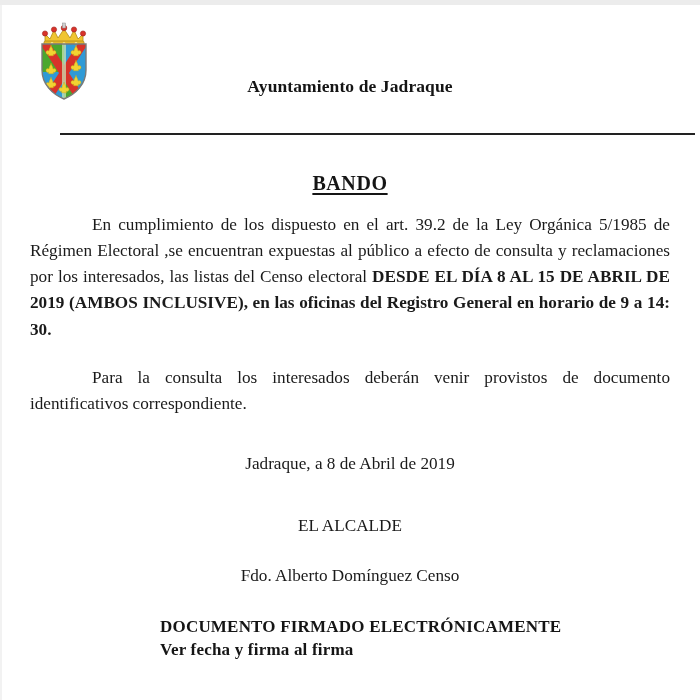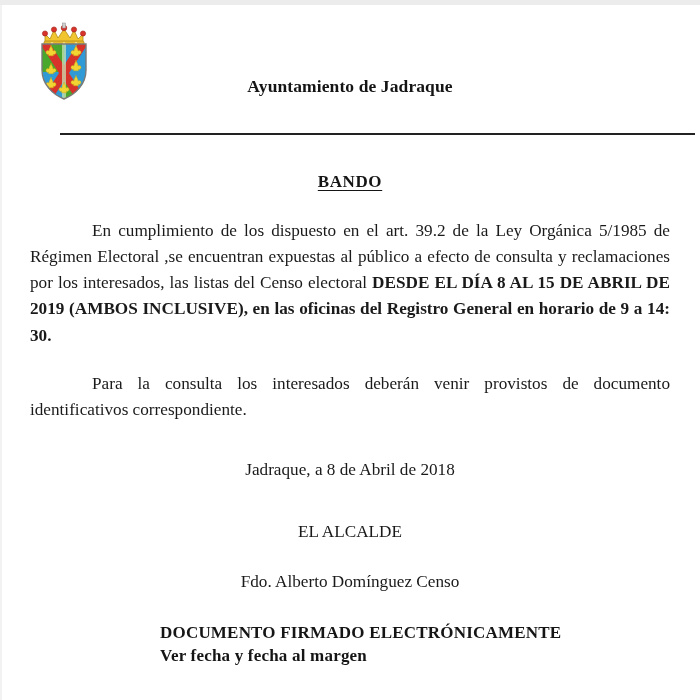--- a/index.html
+++ b/index.html
@@ -74,31 +74,31 @@
     background: #222222;
   }
 
   
   .bando-wrap {
     margin-top: 62px;
     text-align: center;
   }
   .bando {
     display: inline-block;
-    font-size: 17px;
+    font-size: 20px;
     font-weight: bold;
     text-decoration: underline;
     text-underline-offset: 3px;
     letter-spacing: 0.6px;
     color: #151515;
   }
 
   
   .body-block {
-    margin-top: 26px;
+    margin-top: 17px;
   }
   p.para {
     margin: 0 0 0 0;
     font-size: 17.2px;
     line-height: 1.52;
     text-align: justify;
     text-indent: 62px;
     color: #1a1a1a;
   }
   p.para + p.para {
@@ -207,23 +207,23 @@
   <div class="body-block">
     <p class="para">
       <span>En cumplimiento de los dispuesto en el art. 39.2 de la Ley Orgánica 5/1985 de Régimen Electoral ,se encuentran expuestas al público a efecto de consulta y reclamaciones por los interesados, las listas del Censo electoral  </span><span class="b">DESDE EL DÍA 8 AL 15 DE ABRIL DE 2019 (AMBOS INCLUSIVE), en las oficinas del Registro General en horario de 9 a 14: 30.</span>
     </p>
     <p class="para">
       <span>Para la consulta los interesados deberán venir provistos de documento identificativos correspondiente.</span>
     </p>
   </div>
 
   <div class="sig-block">
-    <div class="sig-line sig-date">Jadraque, a  8 de Abril  de 2018</div>
+    <div class="sig-line sig-date">Jadraque, a  8 de Abril  de 2019</div>
     <div class="sig-line sig-role">EL ALCALDE</div>
     <div class="sig-line sig-name">Fdo. Alberto Domínguez Censo</div>
   </div>
 
   <div class="esign">
     <div class="esign-line">DOCUMENTO FIRMADO ELECTRÓNICAMENTE</div>
-    <div class="esign-line">Ver fecha y fecha al margen</div>
+    <div class="esign-line">Ver fecha y firma al firma</div>
   </div>
 
 </div>
 
 </body></html>

